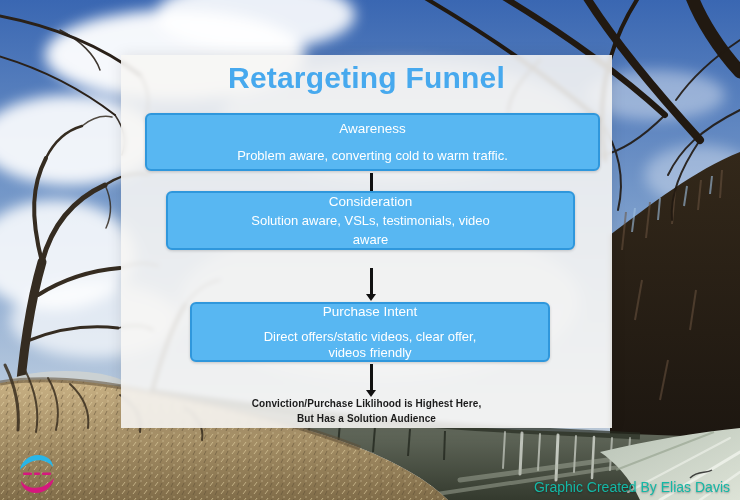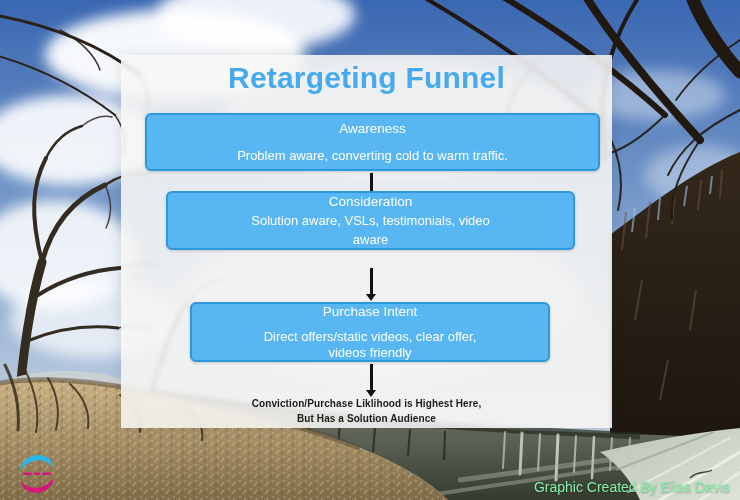--- a/index.html
+++ b/index.html
@@ -44,21 +44,21 @@
   .arrow1{top:118px;height:27px;}
   .arrow2{top:213px;height:27px;}
   .arrow3{top:309px;height:27px;}
 
   .footnote{
     position:absolute;top:342px;left:0;width:100%;text-align:center;
     color:#1b1b1b;font-size:10px;font-weight:600;line-height:1.45;letter-spacing:.1px;
   }
 
   .credit{
-    position:absolute;right:10px;bottom:5px;color:#86efac;font-size:14px;
+    position:absolute;right:10px;bottom:5px;color:#14b8a6;font-size:14px;
     text-shadow:0 1px 2px rgba(0,0,0,0.35);
   }
   .logo{position:absolute;left:16px;top:451px;width:42px;height:46px;}
 </style>
 </head>
 <body>
 
 <div class="stage">
 
   <svg class="bg" viewBox="0 0 740 500" preserveAspectRatio="none" aria-hidden="true">

